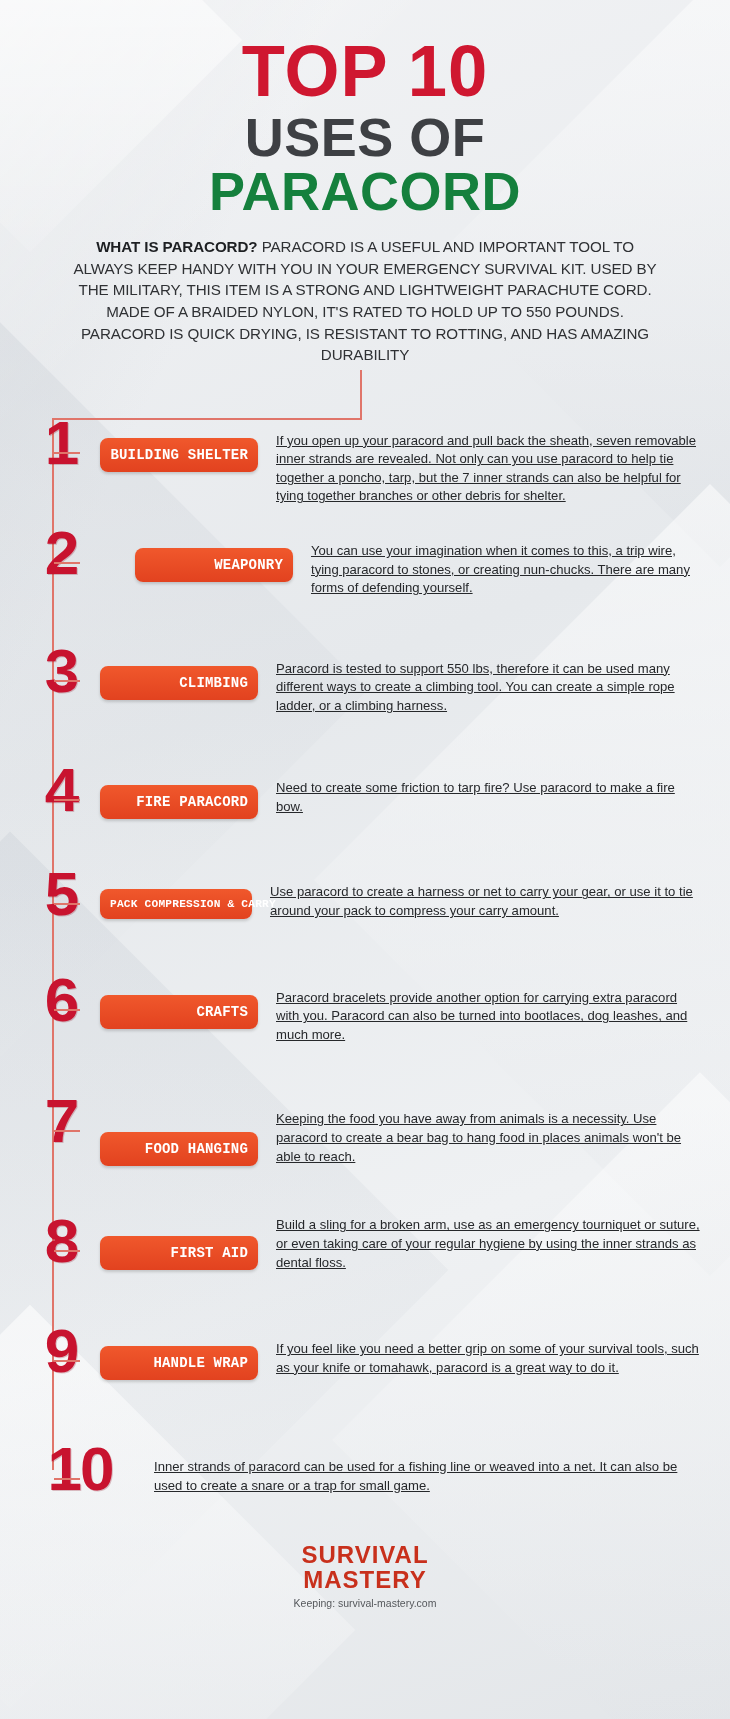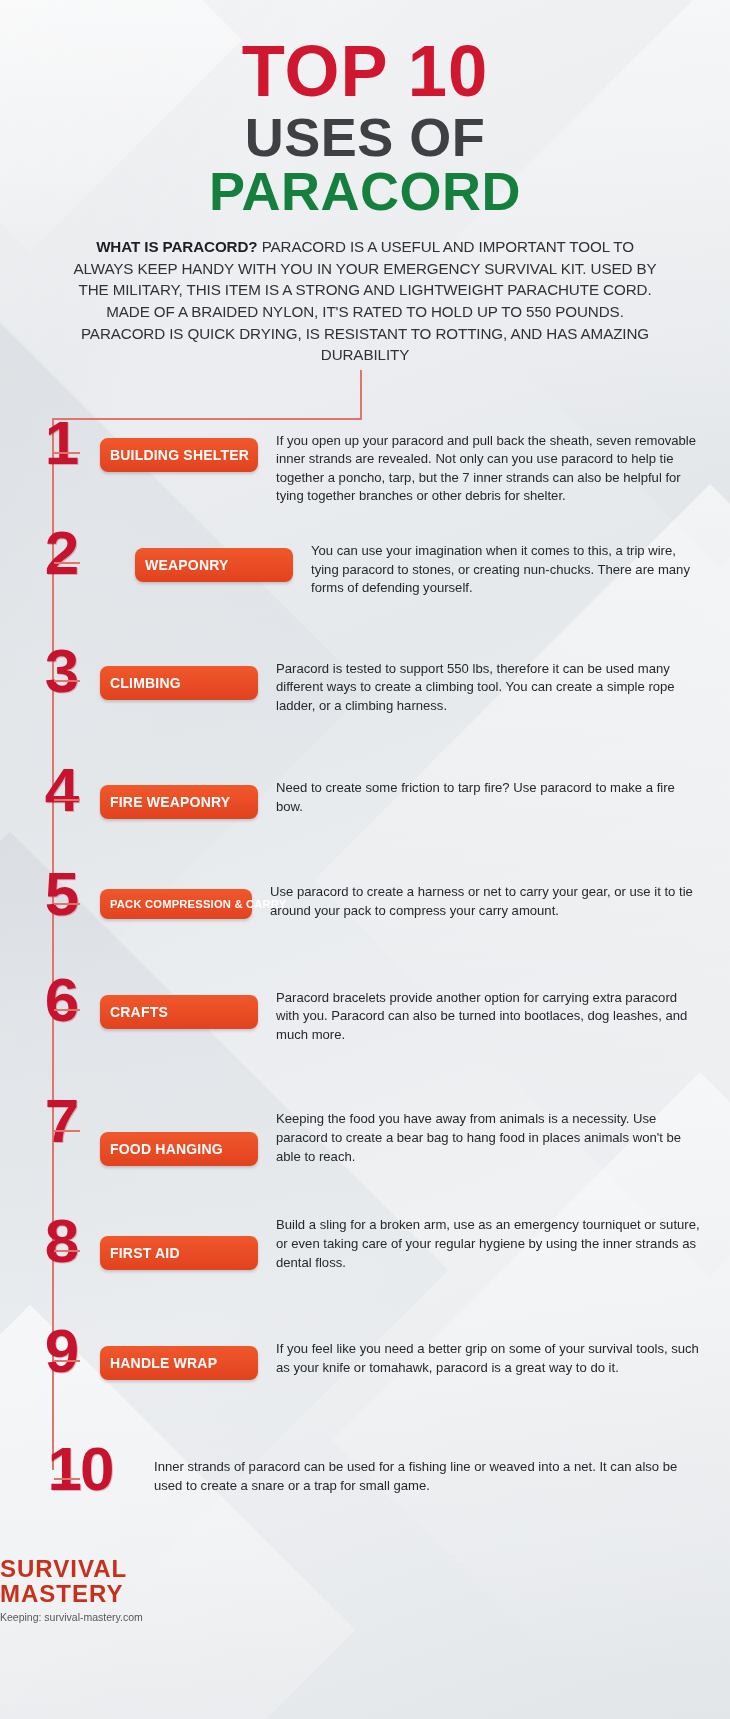--- a/index.html
+++ b/index.html
@@ -154,42 +154,44 @@
   .num.wide { width: 112px; flex: 0 0 112px; font-size: 62px; letter-spacing: -2px; }
 
   .badge {
     flex: 0 0 auto;
     background: linear-gradient(180deg, #f0582c 0%, #e2421f 100%);
     color: #ffffff;
     border-radius: 8px;
     font-weight: bold;
     font-size: 14px;
     letter-spacing: 0.2px;
-    text-align: left;
+    text-align: right;
     padding: 9px 10px;
     width: 158px;
     box-shadow: 0 2px 3px rgba(0,0,0,0.16);
     white-space: nowrap;
+    font-family: Liberation Mono, monospace;
   }
   .badge.small { font-size: 11.2px; }
   .badge.wide  { width: 152px; }
 
   .desc {
     flex: 1 1 auto;
     font-size: 13.1px;
     line-height: 1.42;
     color: #26282b;
     padding-left: 18px;
     padding-right: 28px;
+    text-decoration: underline;
   }
 
   
   .footer {
-    text-align: left;
-    margin-top: 22px;
+    text-align: center;
+    margin-top: 8px;
   }
   .logo-l1, .logo-l2 {
     color: #c8301c;
     font-weight: bold;
     letter-spacing: 1px;
     line-height: 1.0;
     font-family: "Liberation Sans", sans-serif;
   }
   .logo-l1 { font-size: 24px; }
   .logo-l2 { font-size: 24px; margin-top: 1px; }
@@ -241,21 +243,21 @@
         </div>
         <div class="row" style="margin-top: 48px;">
           <div class="tick" style="top: 34px;"></div>
           <div class="num">3</div>
           <div class="badge" style="margin-top: 20px;">CLIMBING</div>
           <div class="desc" style="margin-top: 14px;">Paracord is tested to support 550 lbs, therefore it can be used many different ways to create a climbing tool. You can create a simple rope ladder, or a climbing harness.</div>
         </div>
         <div class="row" style="margin-top: 50px;">
           <div class="tick" style="top: 34px;"></div>
           <div class="num">4</div>
-          <div class="badge" style="margin-top: 20px;">FIRE WEAPONRY</div>
+          <div class="badge" style="margin-top: 20px;">FIRE PARACORD</div>
           <div class="desc" style="margin-top: 14px;">Need to create some friction to tarp fire? Use paracord to make a fire bow.</div>
         </div>
         <div class="row" style="margin-top: 50px;">
           <div class="tick" style="top: 34px;"></div>
           <div class="num">5</div>
           <div class="badge small wide" style="margin-top: 20px;">PACK COMPRESSION &amp; CARRY</div>
           <div class="desc" style="margin-top: 14px;">Use paracord to create a harness or net to carry your gear, or use it to tie around your pack to compress your carry amount.</div>
         </div>
         <div class="row" style="margin-top: 54px;">
           <div class="tick" style="top: 34px;"></div>

